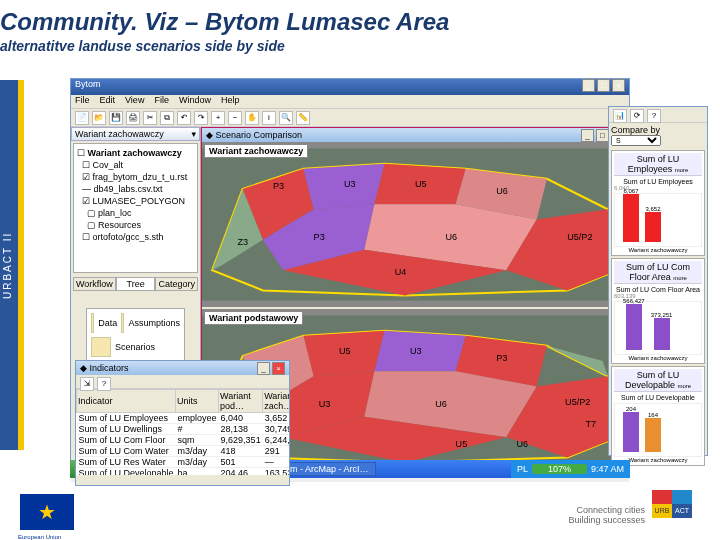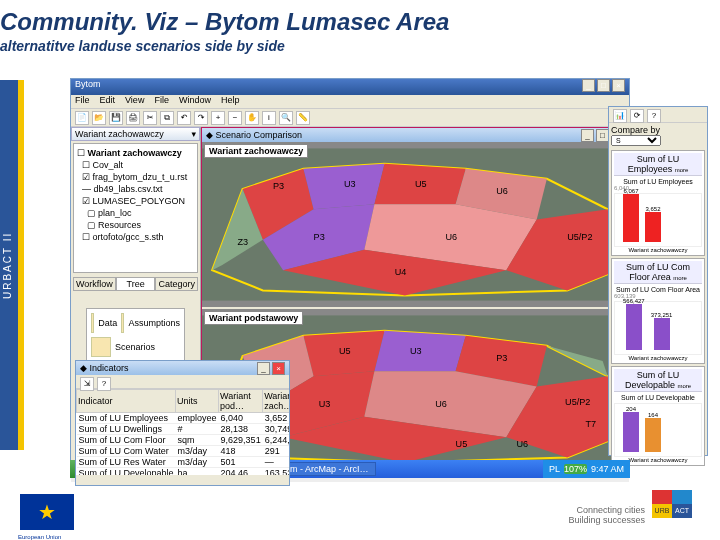--- a/index.html
+++ b/index.html
@@ -50,21 +50,21 @@
 .task-btn{background:#3d76d8;border:1px solid #2a5cb8;margin:0 1px;padding:0 6px;height:14px;display:flex;align-items:center}
 .tray{margin-left:auto;background:#1f8ee6;padding:0 6px;height:100%;display:flex;align-items:center;gap:4px}
 .footer{position:absolute;bottom:0;left:0;width:720px;height:58px;background:#fff}
 .eu-flag{position:absolute;left:20px;bottom:10px;width:54px;height:36px;background:#003399;display:flex;align-items:center;justify-content:center;color:#ffcc00;font-size:20px}
 .eu-txt{position:absolute;left:18px;bottom:0;font-size:6px;color:#003399}
 .urbact-logo{position:absolute;right:18px;bottom:10px;width:50px;height:40px;display:flex;flex-direction:column}
 .urbact-logo .sq{display:flex}
 .urbact-logo .sq div{width:20px;height:14px}
 .urbact-txt{position:absolute;right:75px;bottom:14px;font-size:10px;color:#666;text-align:right;line-height:1.1}
 .status-strip{height:12px;background:#eee;border-top:1px solid #ccc;font-size:7px;display:flex;justify-content:flex-start;padding:0 4px;gap:8px}
-.green-pill{background:#4a4;color:#fff;padding:0 0;border-radius:2px}
+.green-pill{background:#4a4;color:#fff;padding:0 16px;border-radius:2px}
 </style>
 </head>
 <body>
 
 <div class="title-bar">
   <h1>Community. Viz – Bytom Lumasec Area</h1>
   <h2>alternatitve landuse scenarios side by side</h2>
 </div>
 
 <div class="vbar">URBACT II</div>

